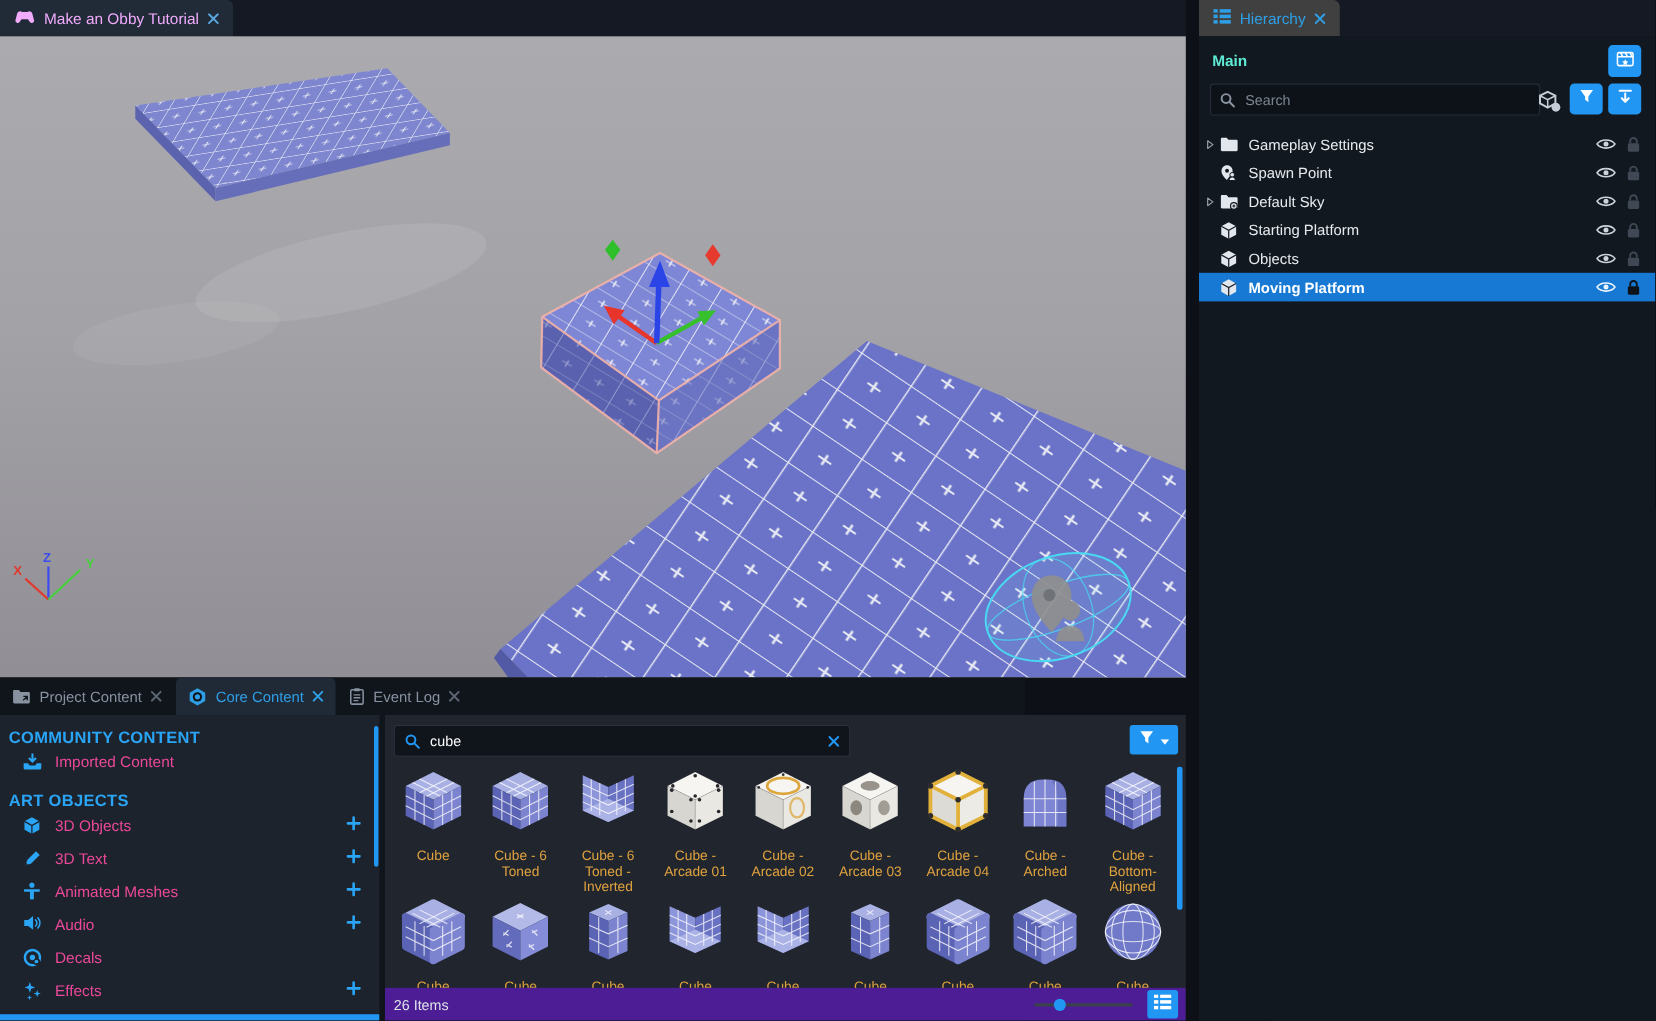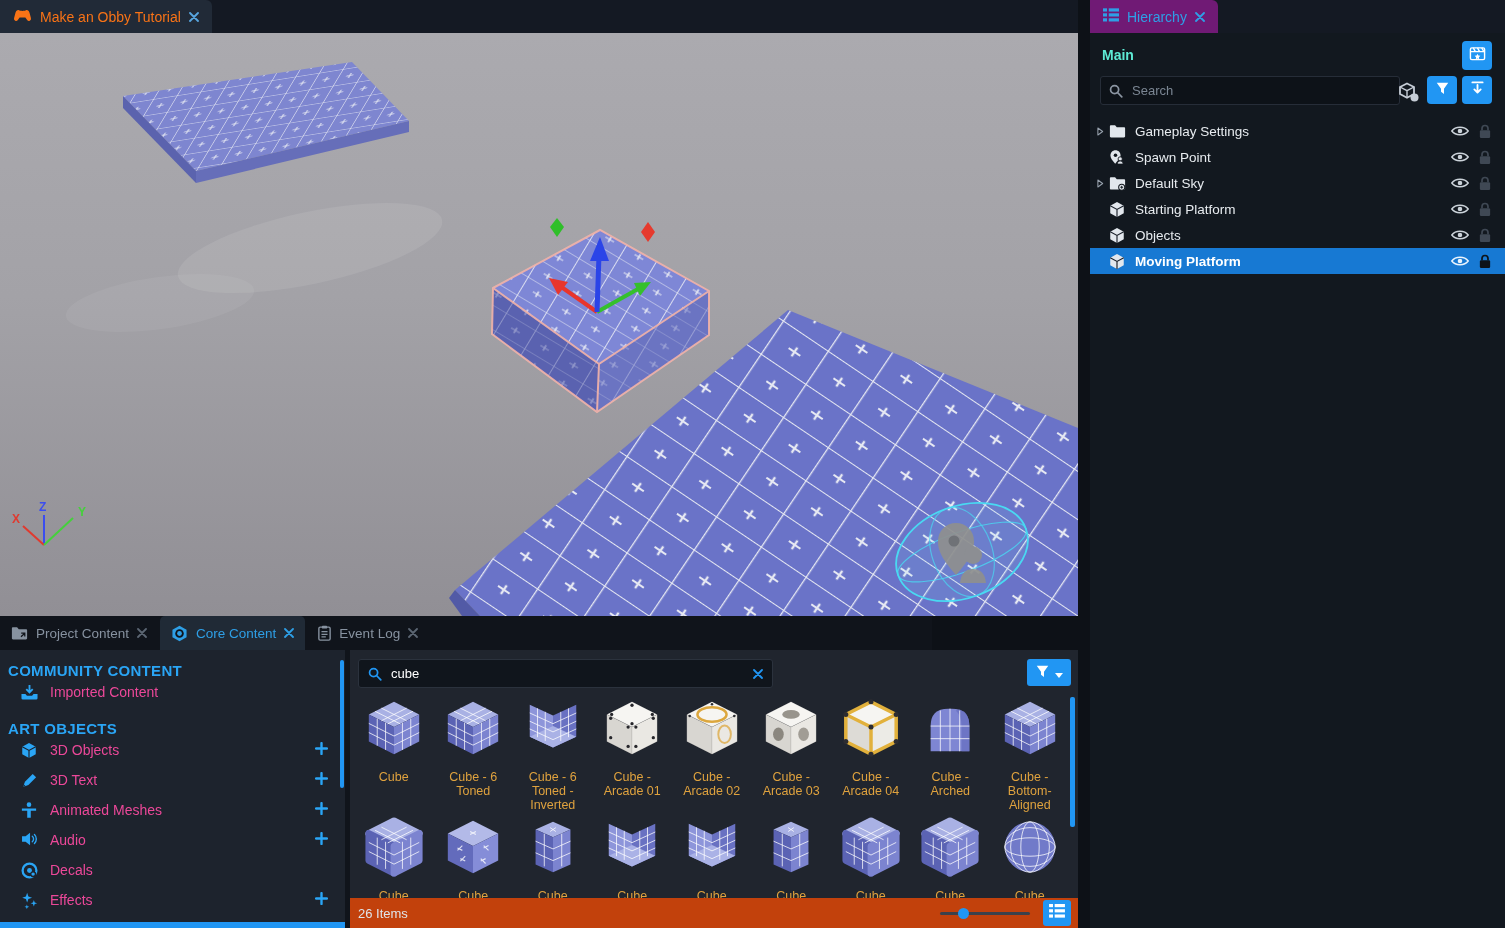--- a/index.html
+++ b/index.html
@@ -3,32 +3,32 @@
 <meta charset="utf-8">
 <style>
   html,body{margin:0;padding:0;background:#0d1117;}
   #app{position:relative;width:1505px;height:928px;background:#0d1117;
        font-family:"Liberation Sans",sans-serif;overflow:hidden;color:#e7ebef;}
   .abs{position:absolute;}
 
   
   .vp-tabbar{left:0;top:0;width:1078px;height:33px;background:#141923;}
   .vp-tab{left:0;top:0;height:33px;background:#212a37;display:flex;align-items:center;
-          gap:8px;padding:0 13px;color:#f97316;font-size:14px;border-top-right-radius:6px;}
+          gap:8px;padding:0 13px;color:#f0abfc;font-size:14px;border-top-right-radius:6px;}
   .vp-tab .close{color:#58a6e0;display:flex;}
 
   
   .viewport{left:0;top:33px;width:1078px;height:583px;
     background:linear-gradient(180deg,#abaaaf 0%,#a3a2a7 45%,#918f95 100%);}
   .viewport svg{display:block;}
 
   
   .rpanel{left:1090px;top:0;width:415px;height:928px;background:#12171f;}
   .rp-tabbar{left:0;top:0;width:100%;height:33px;background:#141923;}
-  .rp-tab{left:0;top:0;height:33px;background:#701a75;display:flex;align-items:center;gap:8px;
+  .rp-tab{left:0;top:0;height:33px;background:#404040;display:flex;align-items:center;gap:8px;
           padding:0 13px;color:#2e9fe6;font-size:14px;border-top-right-radius:6px;}
   .rp-body{left:0;top:33px;width:100%;height:895px;background:#12181f;}
   .scene-label{left:12px;top:14px;font-size:14px;font-weight:bold;color:#5eead4;}
   .sq-btn{width:30px;height:29px;background:#2196f3;border-radius:4px;display:flex;
           align-items:center;justify-content:center;}
   .h-search{left:10px;top:43px;width:282px;height:27px;background:#0d1218;border:1px solid #262d38;
             border-radius:3px;display:flex;align-items:center;padding:0 8px;gap:7px;}
   .h-search input{flex:1;background:transparent;border:none;outline:none;color:#dfe4ea;
             font-size:13px;font-family:"Liberation Sans",sans-serif;}
   .h-search input::placeholder{color:#7b8693;}
@@ -75,21 +75,21 @@
   .a-search input{flex:1;background:transparent;border:none;outline:none;color:#fff;
         font-size:13px;font-family:"Liberation Sans",sans-serif;}
   .a-search .clear{color:#2196f3;display:flex;}
   .filter-btn{right:7px;top:9px;width:44px;height:27px;background:#2196f3;border-radius:3px;
         display:flex;align-items:center;justify-content:center;gap:6px;}
   .grid-row{position:absolute;left:4px;display:flex;}
   .tile{width:79.5px;display:flex;flex-direction:column;align-items:center;}
   .tlabel{margin-top:7px;width:78px;text-align:center;font-size:12.5px;line-height:14px;
         color:#dfa23e;word-wrap:break-word;}
   .a-scroll{right:3px;top:47px;width:5px;height:130px;background:#2196f3;border-radius:2px;}
-  .a-bottombar{left:0;bottom:0;width:100%;height:30px;background:#c2410c;z-index:6;text-align:right;}
+  .a-bottombar{left:0;bottom:0;width:100%;height:30px;background:#4c1d95;z-index:6;text-align:right;}
   .items-count{left:8px;top:8px;font-size:13px;color:#dfe4e9;}
   .slider-track{right:48px;top:14px;width:90px;height:3px;background:#3a414c;border-radius:2px;}
   .slider-thumb{left:18px;top:-4px;width:11px;height:11px;border-radius:50%;background:#2196f3;}
   .gridview-btn{right:7px;top:2px;width:28px;height:26px;background:#2196f3;border-radius:3px;
         display:flex;align-items:center;justify-content:center;}
 </style>
 </head>
 <body>
 
 <div id="app">

